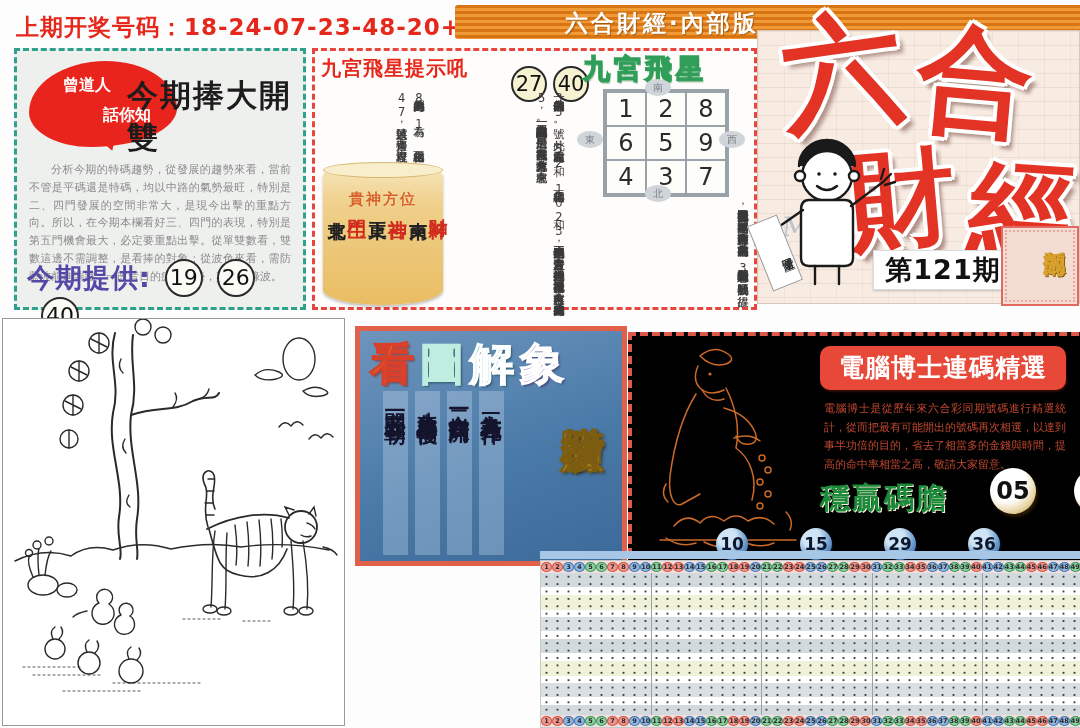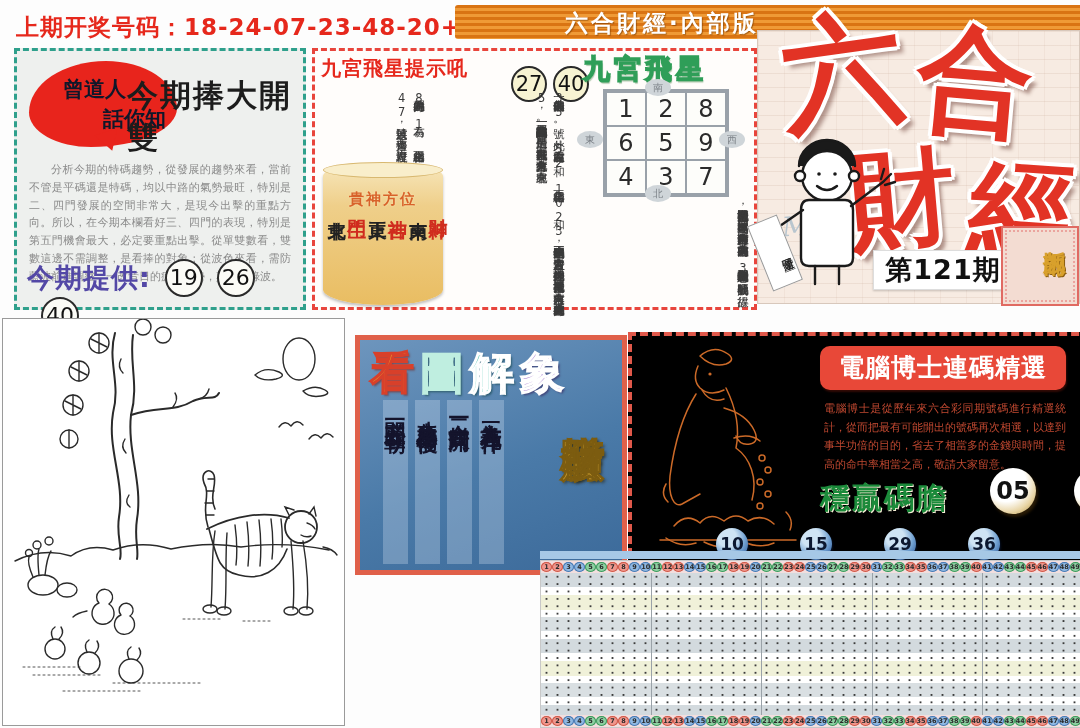--- a/index.html
+++ b/index.html
@@ -12,21 +12,21 @@
   .masthead{left:455px;top:5px;width:625px;height:34px;
     background:repeating-linear-gradient(180deg,#d97413 0 3px,#ef9a36 3px 6px);
     border-radius:3px 0 0 3px;}
   .masthead span{position:absolute;left:100px;top:3px;font-size:23px;font-weight:bold;color:#fff;
     letter-spacing:3px;text-shadow:1px 1px 1px rgba(120,60,0,.6);margin-left:10px;}
 
   
   .left-panel{left:14px;top:48px;width:292px;height:262px;background:#eef0ee;
     border:3px dashed #2fa08c;box-sizing:border-box;}
   .bubble{position:absolute;left:12px;top:10px;width:148px;height:86px;background:#e8241c;
-    border-radius:52% 48% 58% 42% / 60% 55% 45% 40%;color:#0f172a;font-weight:bold;font-size:21px;}
+    border-radius:52% 48% 58% 42% / 60% 55% 45% 40%;color:#ffffff;font-weight:bold;font-size:16px;}
   .bubble:after{content:"";position:absolute;left:70px;bottom:-16px;border:12px solid transparent;
     border-top:20px solid #e8241c;transform:rotate(-18deg);}
   .bubble .l1{position:absolute;left:34px;top:14px;}
   .bubble .l2{position:absolute;left:74px;top:44px;}
   .lp-title{position:absolute;left:110px;top:24px;font-size:31px;font-weight:900;color:#1c1c1c;letter-spacing:2px;}
   .lp-body{position:absolute;left:12px;top:110px;width:262px;font-size:11px;color:#8a8a8a;
     line-height:1.62;text-indent:2em;text-align:justify;}
   .lp-provide{position:absolute;left:10px;top:208px;width:272px;}
   .lp-provide .lbl{font-size:27px;font-weight:900;color:#5348a6;letter-spacing:1px;vertical-align:middle;}
   .num-circle{display:inline-block;width:34px;height:34px;line-height:34px;border:2px solid #2a2a2a;
@@ -90,21 +90,21 @@
   .stamp{position:absolute;left:244px;top:226px;width:74px;height:76px;background:#f3dcd2;
     border:2px solid #e06a62;outline:2px dotted #eba49e;outline-offset:-6px;}
   .stamp span{position:absolute;left:8px;top:6px;width:58px;height:64px;writing-mode:vertical-rl;
     text-orientation:upright;font-size:23px;font-weight:900;color:#d8a02c;
     text-shadow:1px 1px 0 #8a5c10;line-height:29px;}
 
   
   .tiger-panel{left:2px;top:318px;width:343px;height:408px;background:#fff;border:1px solid #9a9a9a;box-sizing:border-box;}
 
   
-  .picture-panel{left:355px;top:335px;width:272px;height:240px;box-sizing:border-box;
+  .picture-panel{left:355px;top:326px;width:272px;height:240px;box-sizing:border-box;
     border:5px solid #e0604a;background:linear-gradient(160deg,#6d95bd 0,#4a7aa8 55%,#3c6a9a 100%);}
   .pic-title{position:absolute;left:10px;top:4px;letter-spacing:2px;}
   .tile{font-size:44px;font-weight:900;margin-right:4px;display:inline-block;}
   .tile0{color:#e8a22c;-webkit-text-stroke:1.5px #d8402a;text-shadow:2px 2px 2px rgba(120,20,10,.5);}
   .tile1{color:#2f9e7e;-webkit-text-stroke:1.5px #bfeee0;text-shadow:2px 2px 2px rgba(10,60,50,.5);}
   .tile2{color:#49c0ae;-webkit-text-stroke:1.5px #ffffff;text-shadow:2px 2px 2px rgba(10,60,60,.5);}
   .tile3{color:#9a6cc8;-webkit-text-stroke:1.5px #ffffff;text-shadow:2px 2px 2px rgba(50,20,80,.5);}
   .gold-text{position:absolute;right:14px;top:62px;writing-mode:vertical-rl;text-orientation:upright;
     font-family:"DejaVu Serif",serif;font-size:44px;font-weight:bold;color:#c79a2e;
     -webkit-text-stroke:1px #7c5c10;text-shadow:2px 2px 3px rgba(40,30,0,.5);line-height:1.15;}

